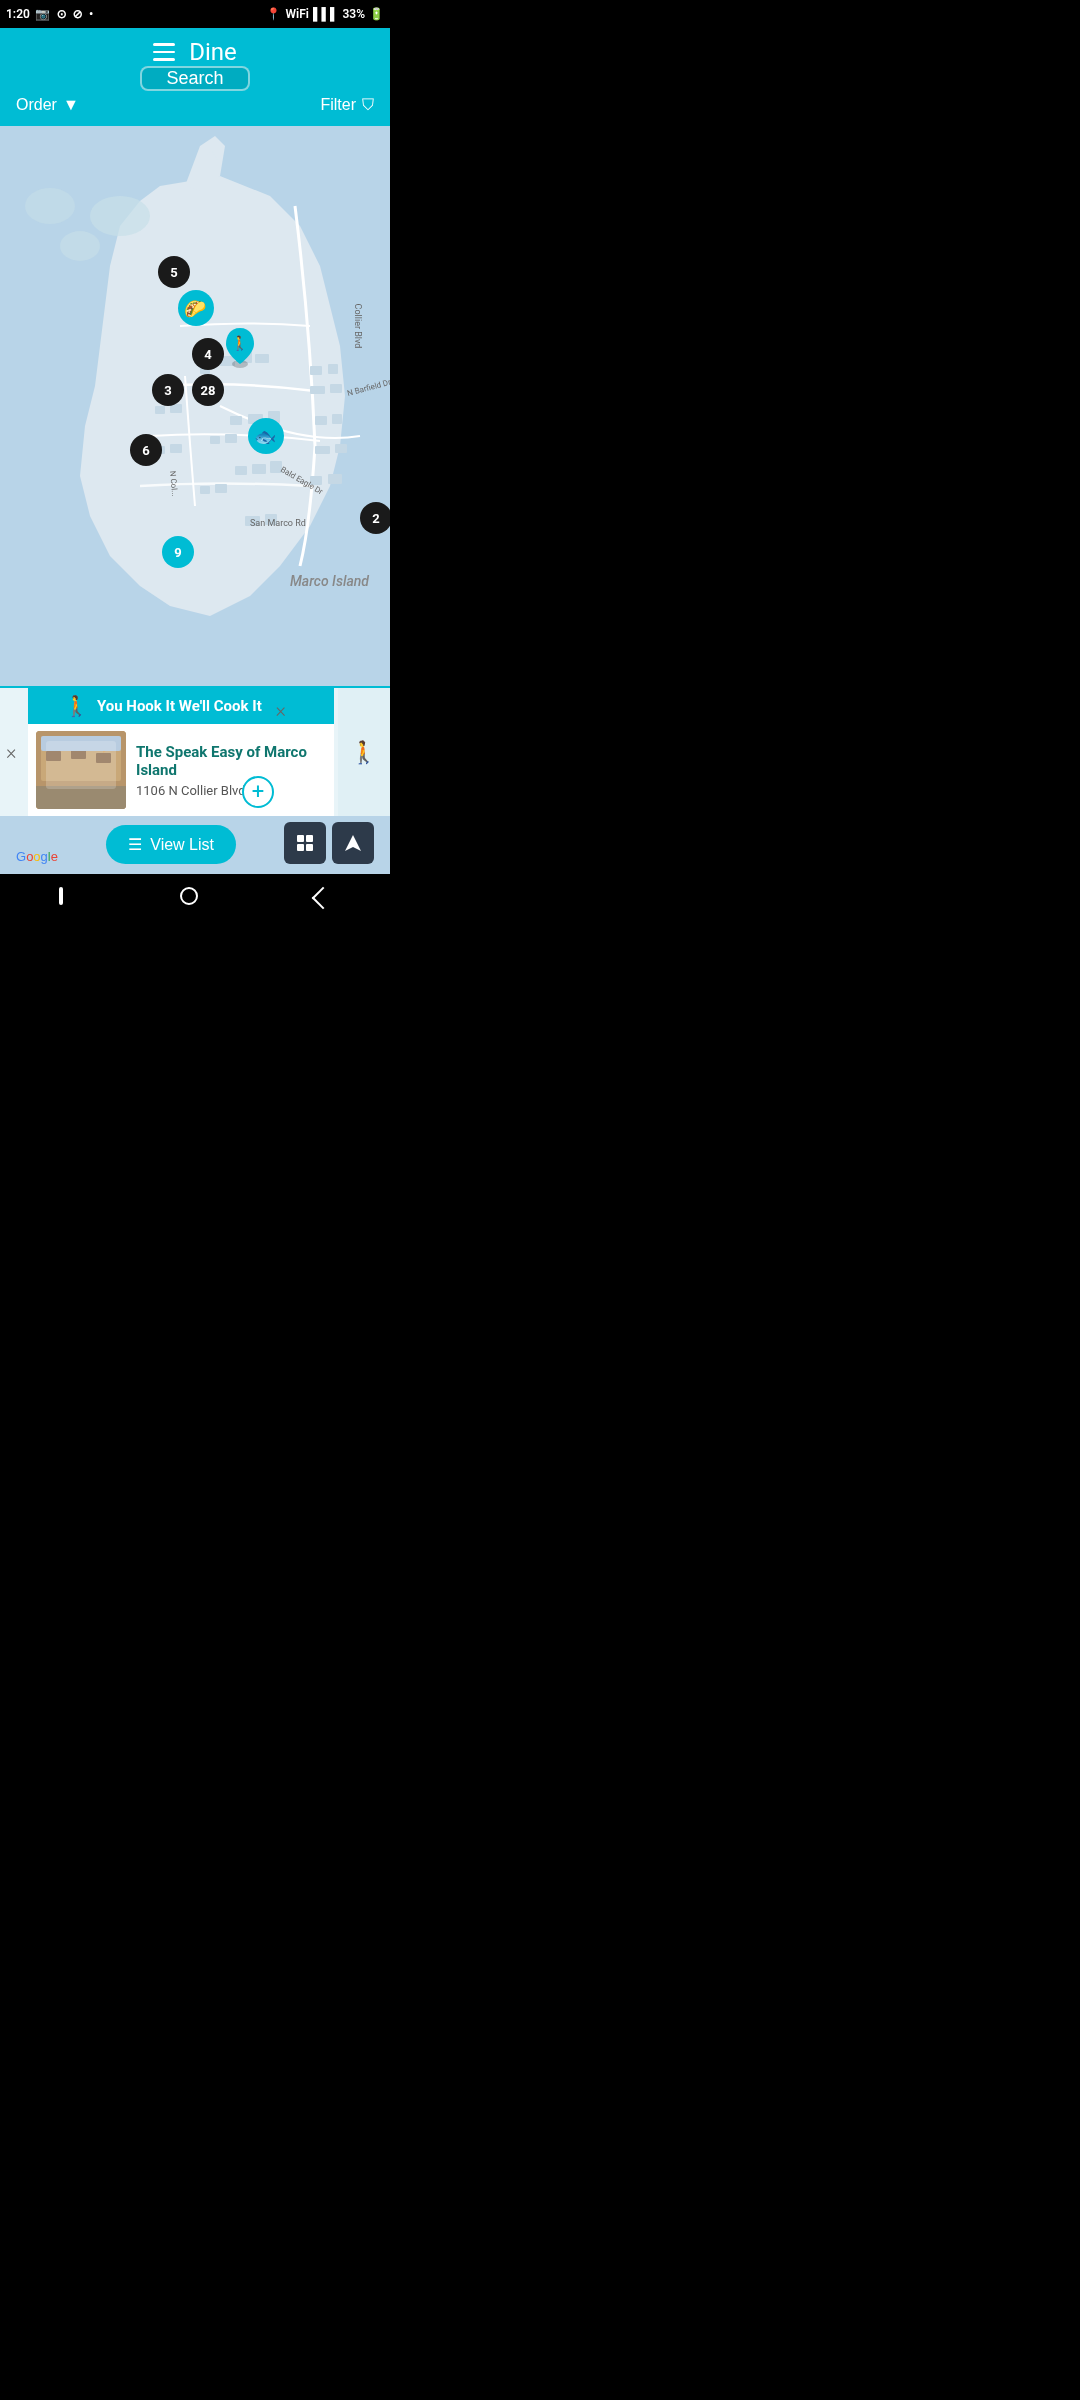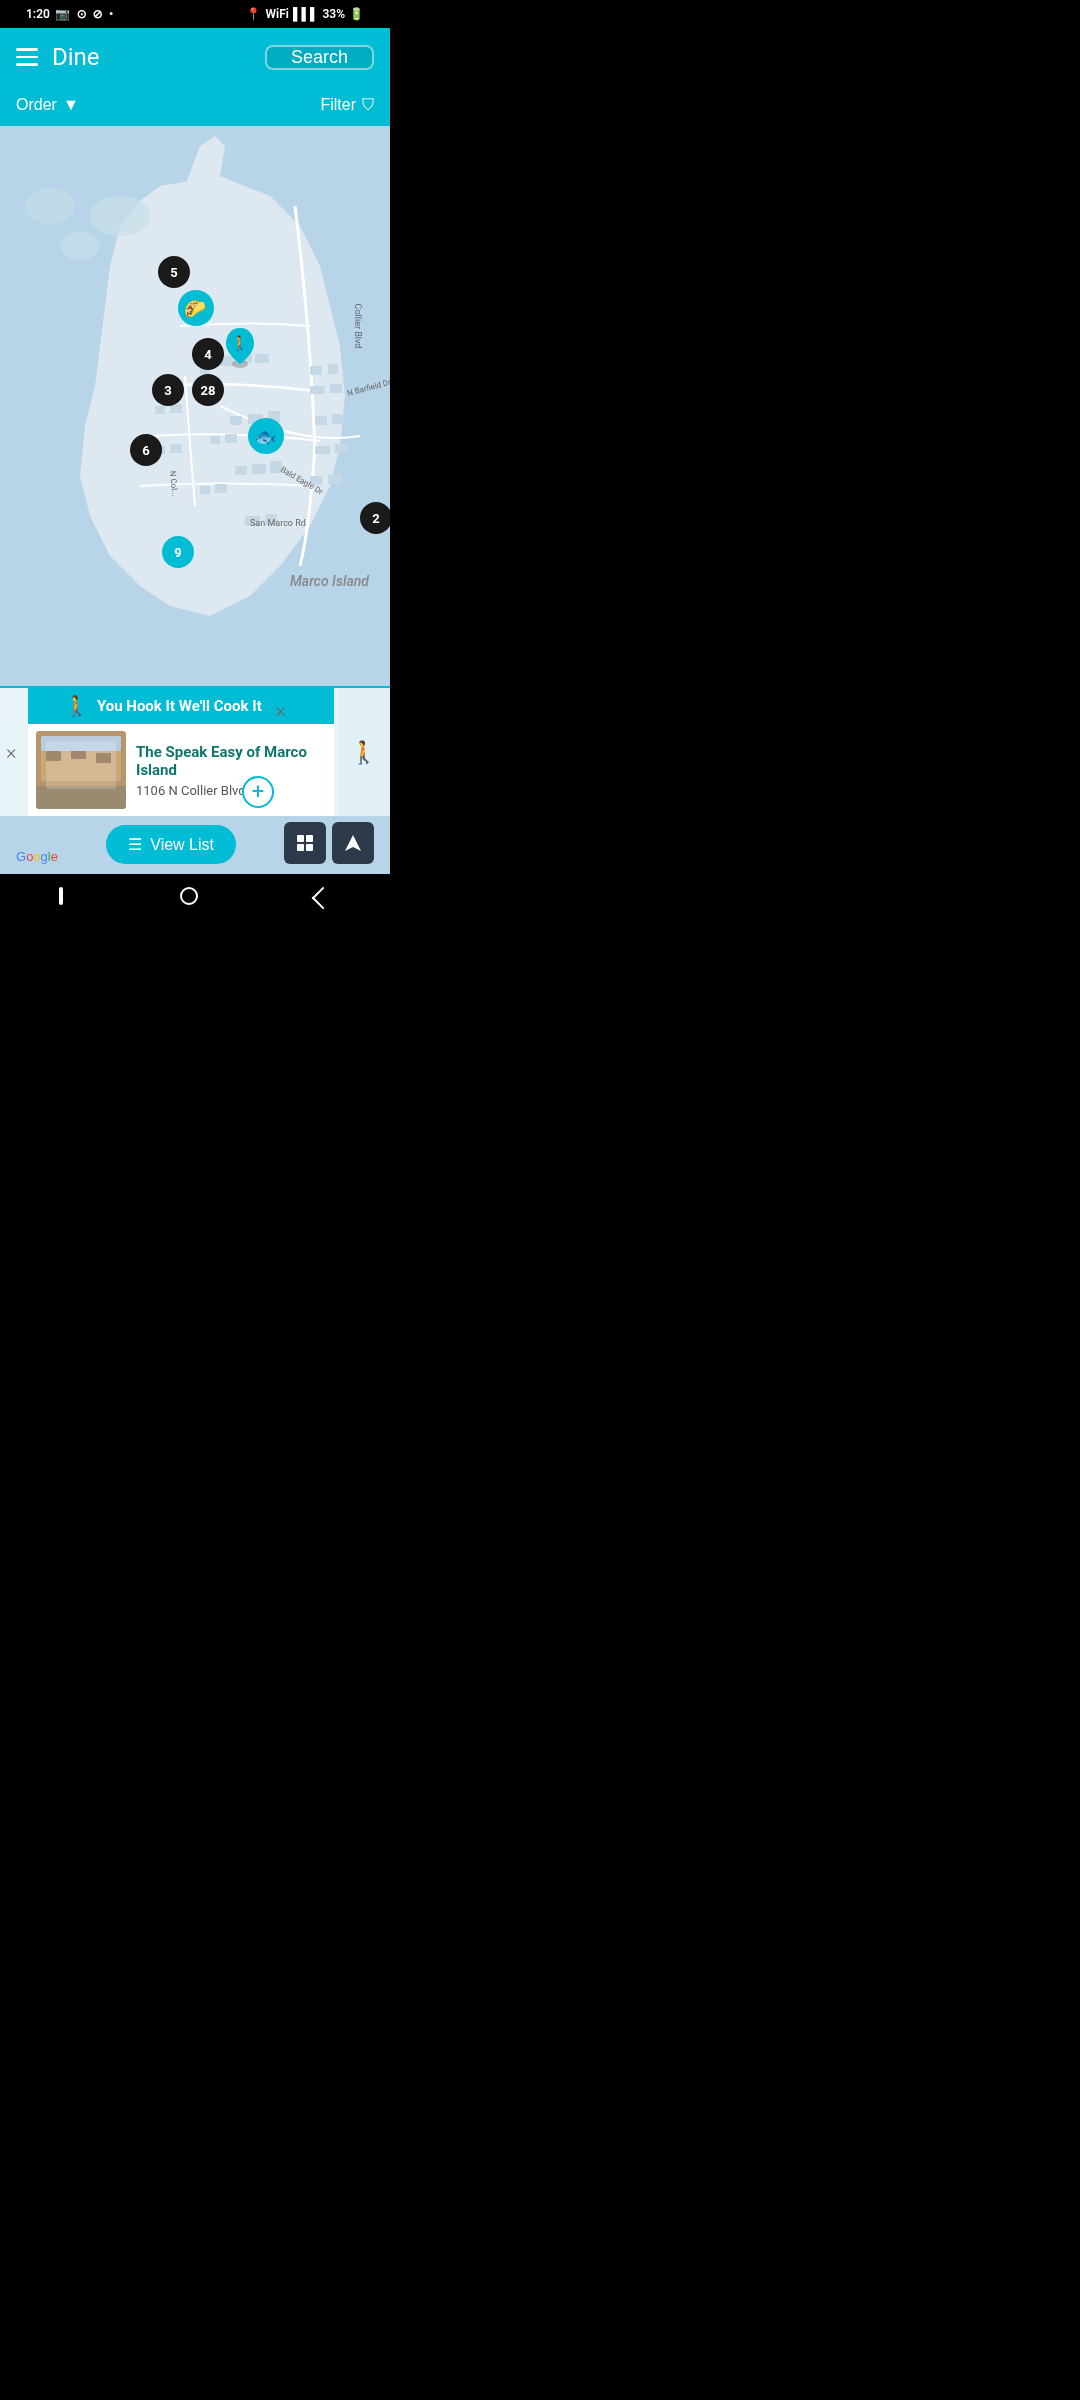--- a/index.html
+++ b/index.html
@@ -13,36 +13,37 @@
       overflow-x: hidden;
     }
 
     
     .status-bar {
       background: #000;
       color: #fff;
       display: flex;
       justify-content: space-between;
       align-items: center;
-      padding: 6px 26px;
+      padding: 6px 6px;
       font-size: 12px;
       font-weight: 600;
       height: 28px;
     }
     .status-left { display: flex; align-items: center; gap: 6px; }
     .status-right { display: flex; align-items: center; gap: 4px; }
 
     
     .app-header {
       background: #00BCD4;
       display: flex;
       align-items: center;
       justify-content: space-between;
       padding: 10px 16px;
       height: 58px;
+      flex-direction: column;
     }
     .header-left { display: flex; align-items: center; gap: 14px; }
     .hamburger { display: flex; flex-direction: column; gap: 5px; cursor: pointer; }
     .hamburger span { display: block; width: 22px; height: 2.5px; background: #fff; border-radius: 2px; }
     .header-title {
       color: #fff;
       font-size: 24px;
       font-weight: 400;
     }
     .search-button {

